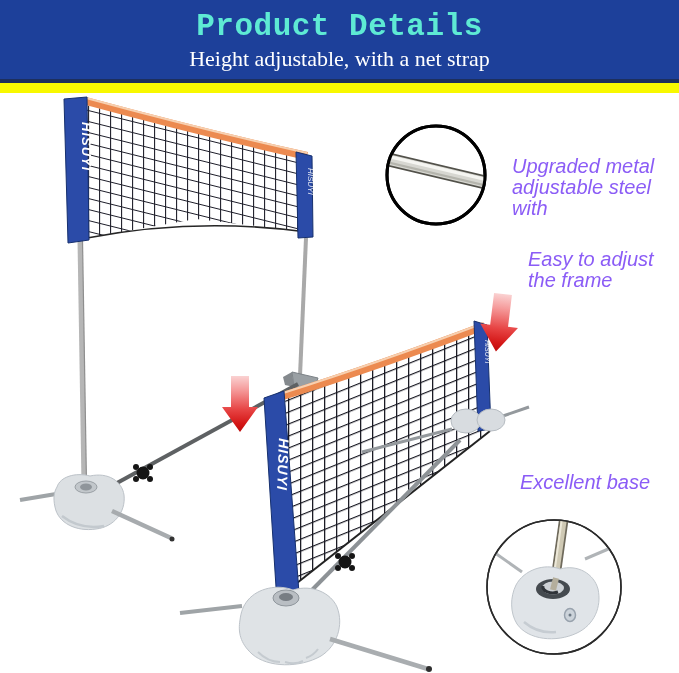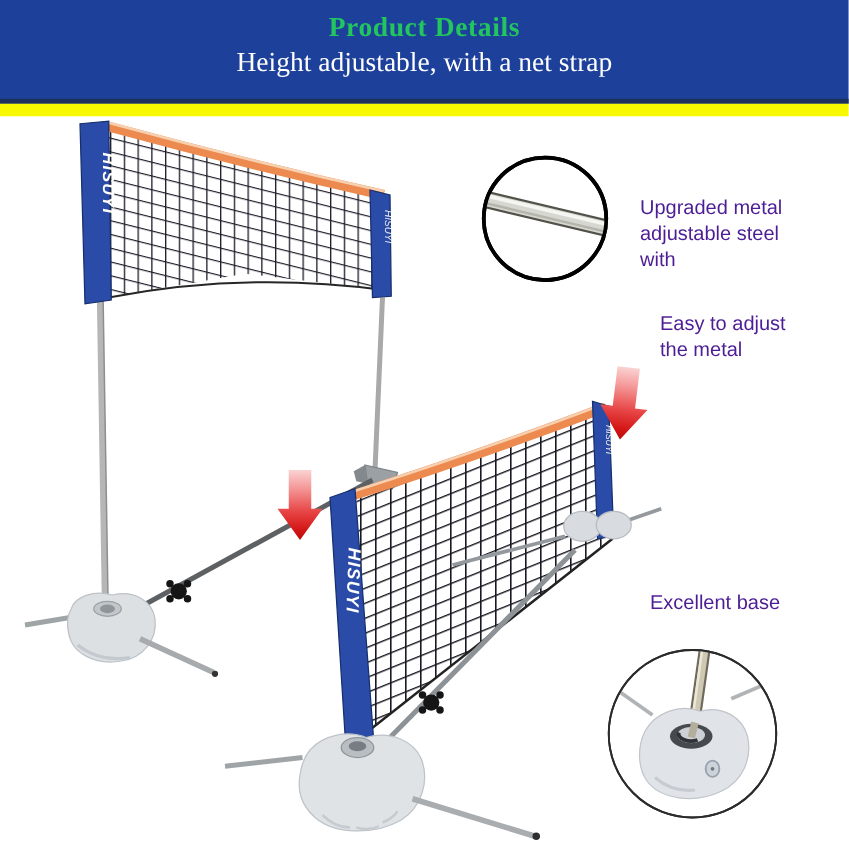--- a/index.html
+++ b/index.html
@@ -3,32 +3,32 @@
 <meta charset="utf-8">
 <style>
   html,body{margin:0;padding:0;}
   body{width:679px;height:673px;position:relative;background:#ffffff;overflow:hidden;
        font-family:"Liberation Sans",sans-serif;}
   .stage{position:absolute;inset:0;width:679px;height:673px;}
 
   
   .header{position:absolute;left:0;top:0;width:679px;height:79px;background:#1d409a;
           border-bottom:4px solid #1d2f5c;text-align:center;}
-  .header .title{margin:0;padding-top:9px;color:#22c55e;font-weight:bold;font-size:22px;
-                 letter-spacing:.5px;font-family:Liberation Serif, serif;}
+  .header .title{margin:0;padding-top:9px;color:#5eead4;font-weight:bold;font-size:31px;
+                 letter-spacing:.5px;font-family:Liberation Mono, monospace;}
   .header .subtitle{margin:12px;margin-top:2px;color:#ffffff;font-size:22px;
                  font-family:"Liberation Serif",serif;}
   .stripe{position:absolute;left:0;top:83px;width:679px;height:10px;background:#f8f800;}
 
   
   svg.art{position:absolute;left:0;top:93px;}
 
   
-  .ann{position:absolute;color:#4c1d95;font-size:16px;line-height:21px;
-       font-family:"Liberation Sans",sans-serif;}
+  .ann{position:absolute;color:#8b5cf6;font-size:20px;line-height:21px;
+       font-family:"Liberation Sans",sans-serif;font-style:italic;}
   .ann.a1{left:512px;top:156px;}
   .ann.a2{left:528px;top:249px;}
   .ann.a3{left:520px;top:472px;}
   .ann span{display:block;}
 </style>
 </head>
 <body>
 
 <div class="stage">
 
@@ -173,19 +173,19 @@
     </g>
   </svg>
 
   <div class="ann a1">
     <span>Upgraded metal</span>
     <span>adjustable steel</span>
     <span>with</span>
   </div>
   <div class="ann a2">
     <span>Easy to adjust</span>
-    <span>the metal</span>
+    <span>the frame</span>
   </div>
   <div class="ann a3">
     <span>Excellent base</span>
   </div>
 
 </div>
 
 </body></html>

